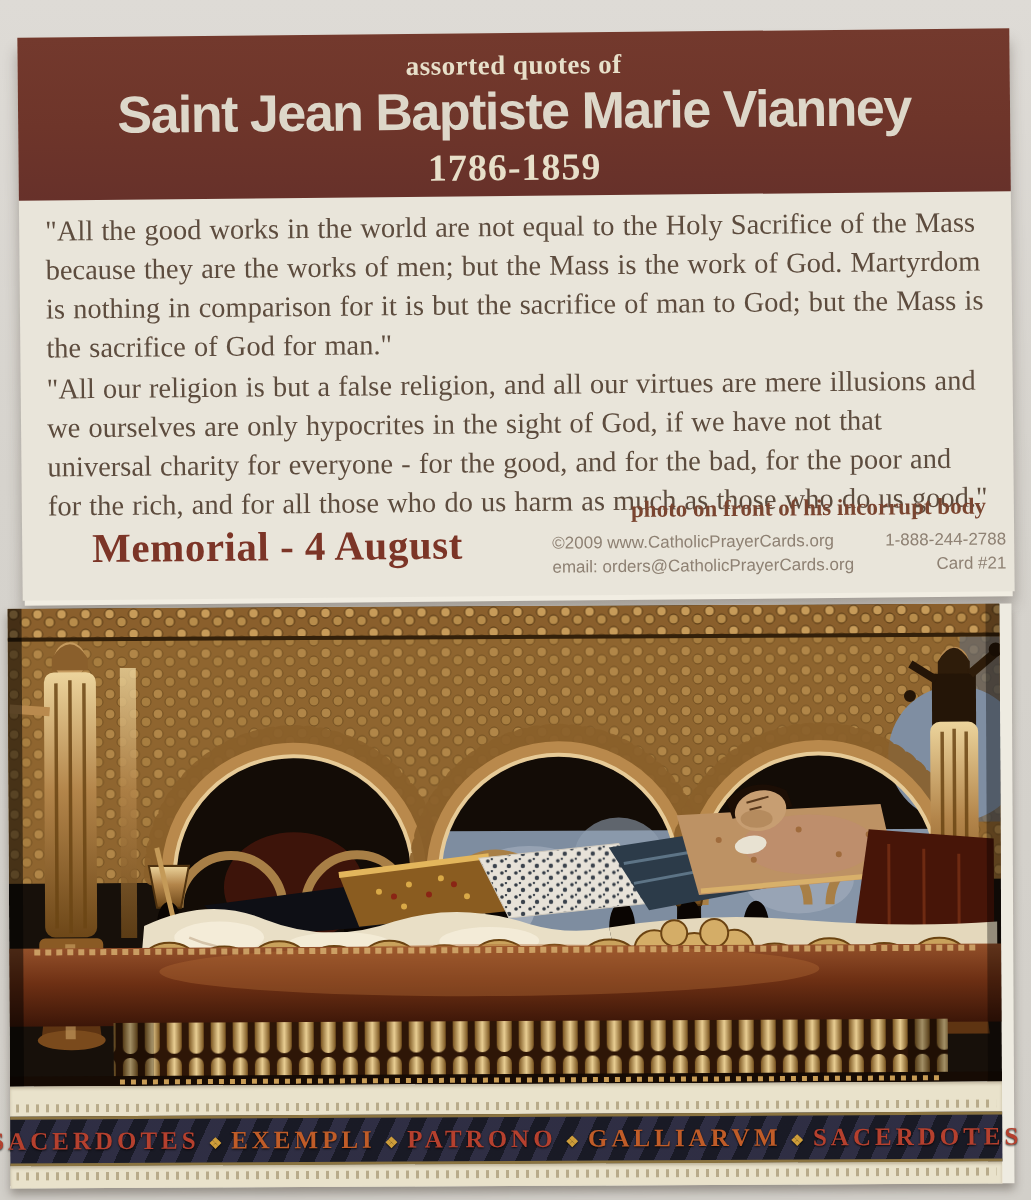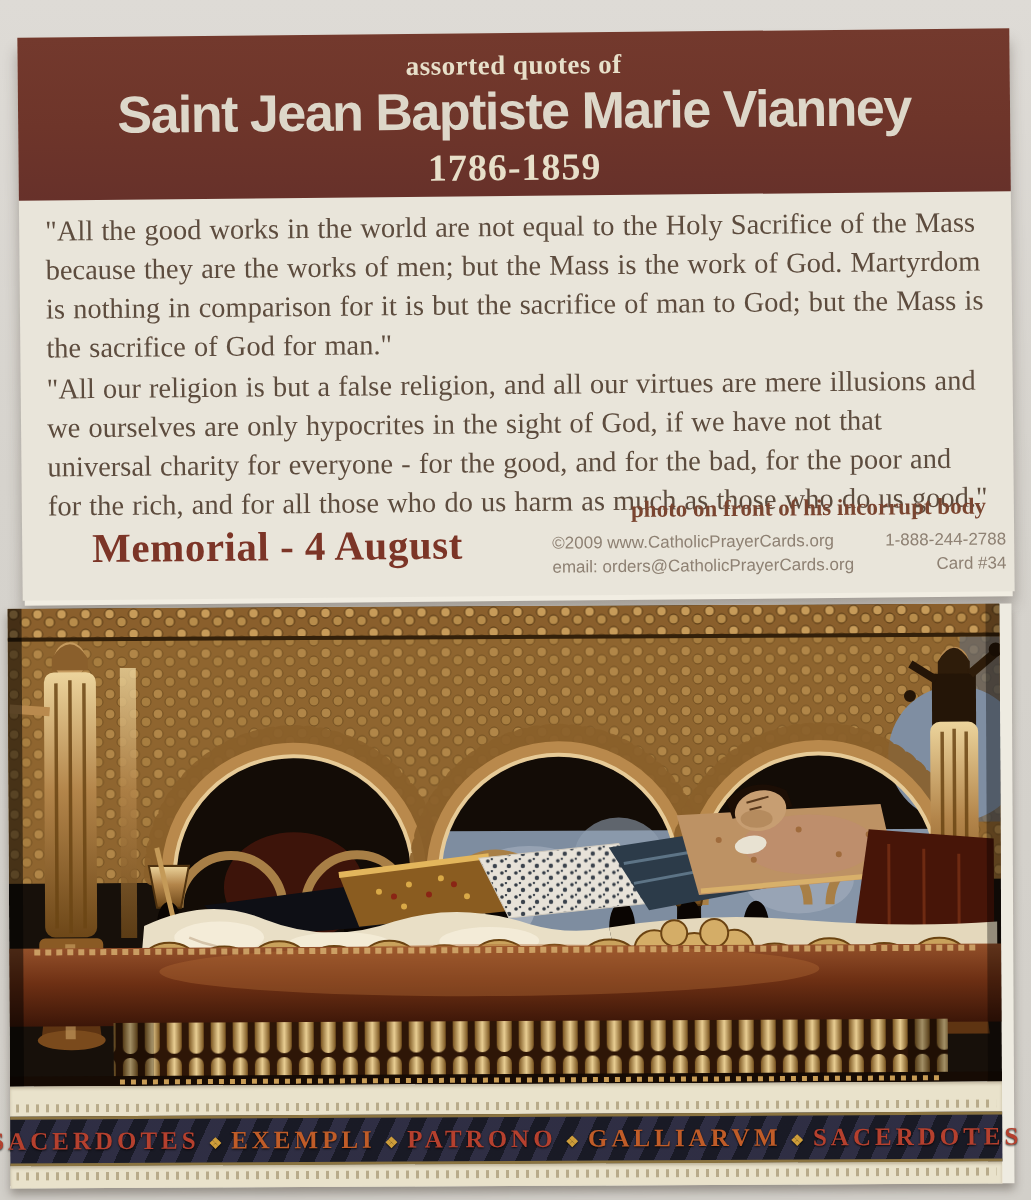--- a/index.html
+++ b/index.html
@@ -104,21 +104,21 @@
     <div class="quote q2">"All our religion is but a false religion, and all our virtues are mere illusions and we ourselves are only hypocrites in the sight of God, if we have not that universal charity for everyone - for the good, and for the bad, for the poor and for the rich, and for all those who do us harm as much as those who do us good."</div>
     <div class="photo-note">photo on front of his incorrupt body</div>
     <div class="memorial">Memorial - 4 August</div>
     <div class="fineprint">
       <div class="row">
         <span>©2009 www.CatholicPrayerCards.org</span>
         <span>1-888-244-2788</span>
       </div>
       <div class="row">
         <span>email: orders@CatholicPrayerCards.org</span>
-        <span>Card #34</span>
+        <span>Card #21</span>
       </div>
     </div>
   </div>
 
   <div class="photo-card">
     <div class="photo">
 
       <svg viewBox="0 0 992 478" width="992" height="478" preserveAspectRatio="none">
         <defs>
           <linearGradient id="goldV" x1="0" y1="0" x2="0" y2="1">

